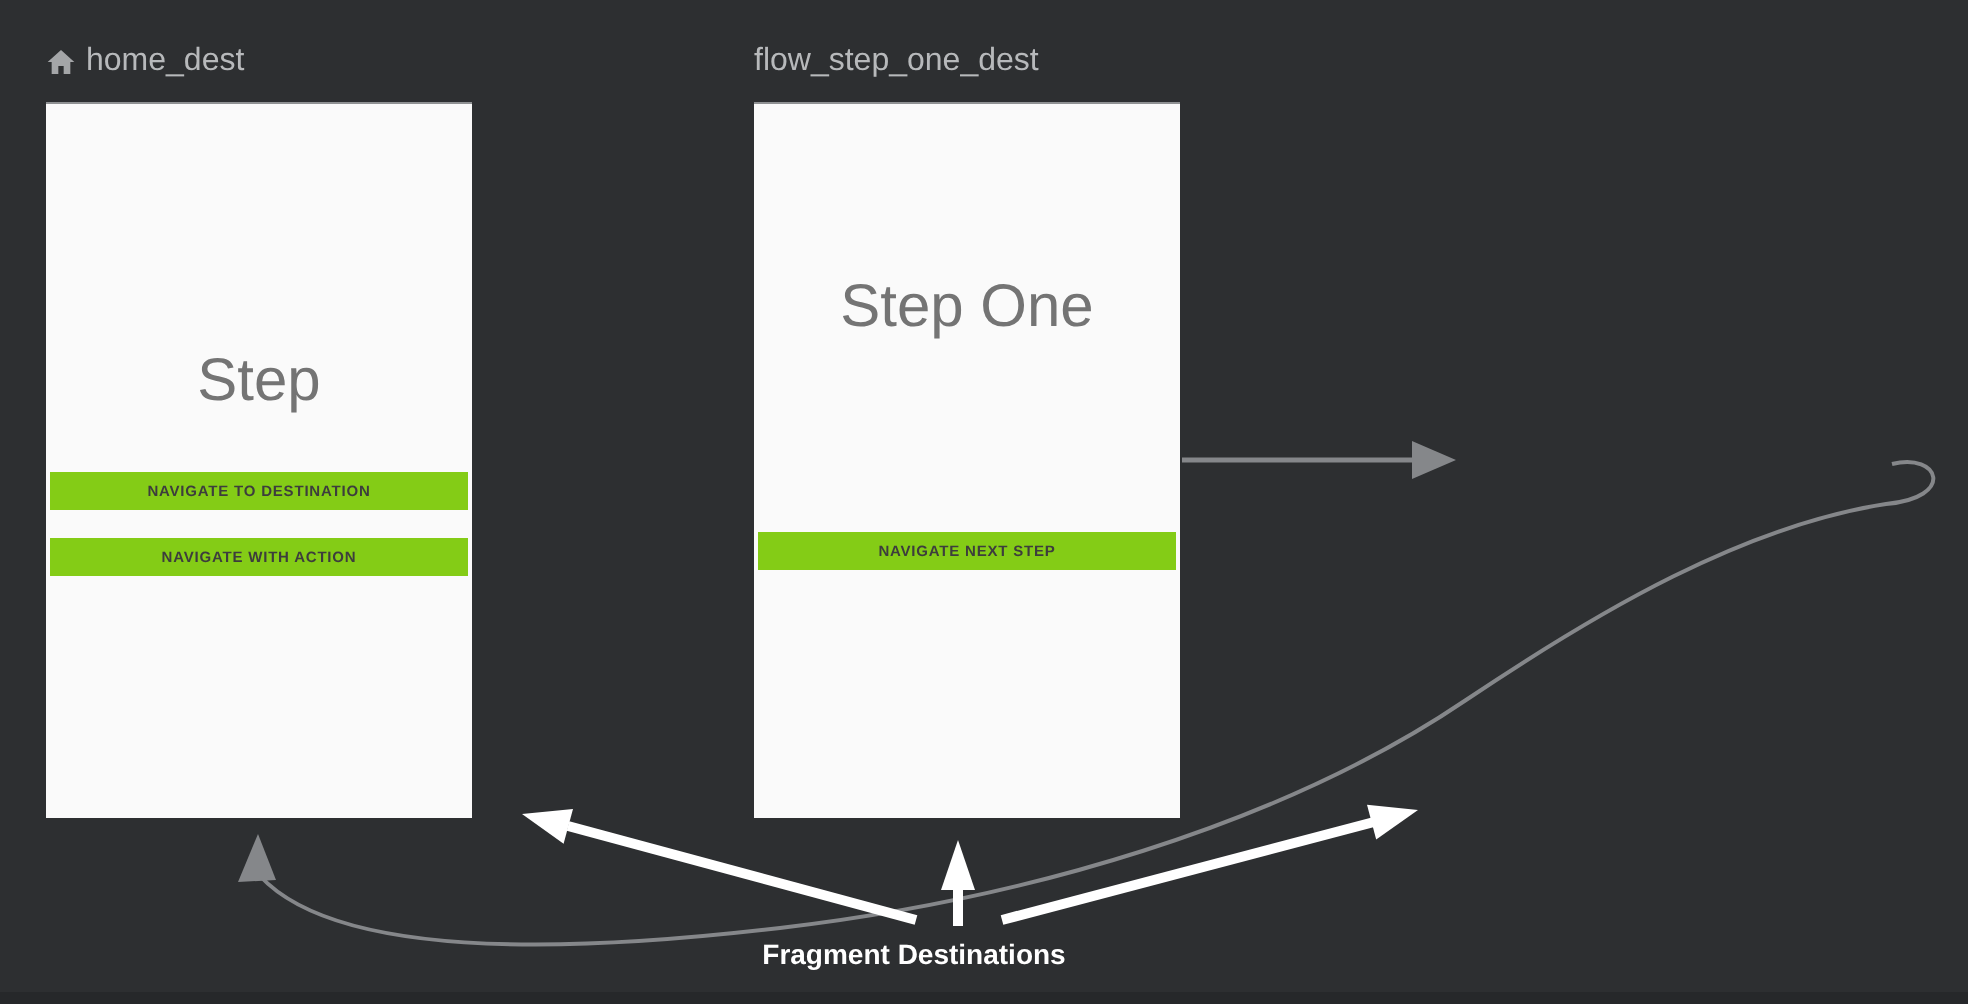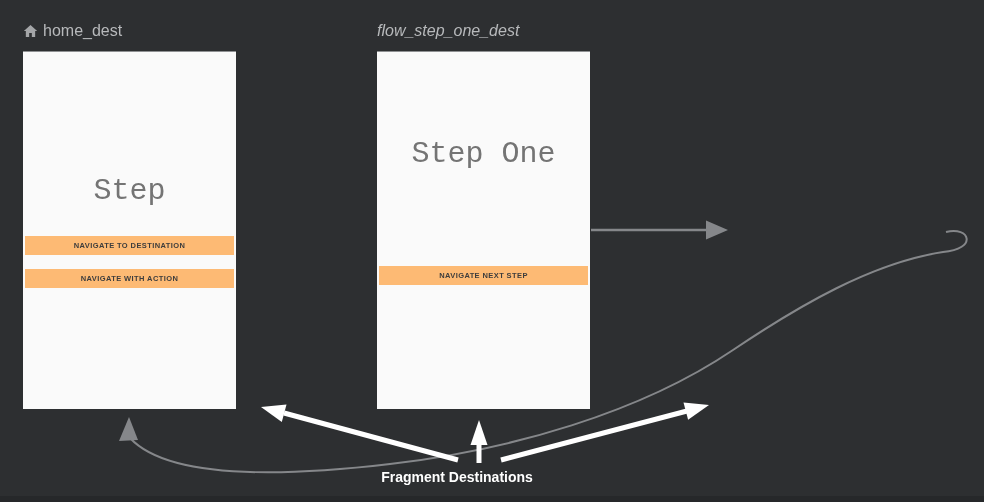--- a/index.html
+++ b/index.html
@@ -40,44 +40,43 @@
     z-index: 1;
   }
   .dest-title {
     position: absolute;
     left: 0; right: 0;
     text-align: center;
     color: #747474;
     font-size: 30px;
     line-height: 30px;
     font-weight: 400;
-    font-family: Liberation Mono, monospace;
   }
   .preview-btn {
     position: absolute;
     left: 2px; right: 2px;
     height: 19px;
-    background: #fdba74;
+    background: #84cc16;
     color: #3d3d3d;
     font-size: 7.5px;
     font-weight: bold;
     letter-spacing: 0.4px;
     text-align: center;
     display: flex;
     align-items: center;
     justify-content: center;
     text-transform: uppercase;
   }
 
   
   #card-home  { left: 23px; }
   #card-step1 { left: 377px; }
   #card-step2 { left: 733px; }
   #label-home  { left: 22px; }
-  #label-step1 { left: 377px; font-style: italic; }
+  #label-step1 { left: 377px; }
   #label-step2 { left: 733px; }
 
   #card-home .dest-title  { top: 124px; }
   #card-step1 .dest-title { top: 87px; }
   #card-step2 .dest-title { top: 87px; }
 
   #home-btn-1 { top: 184px; }
   #home-btn-2 { top: 217px; }
   #step1-btn-1 { top: 214px; }
   #step2-btn-1 { top: 229px; }

